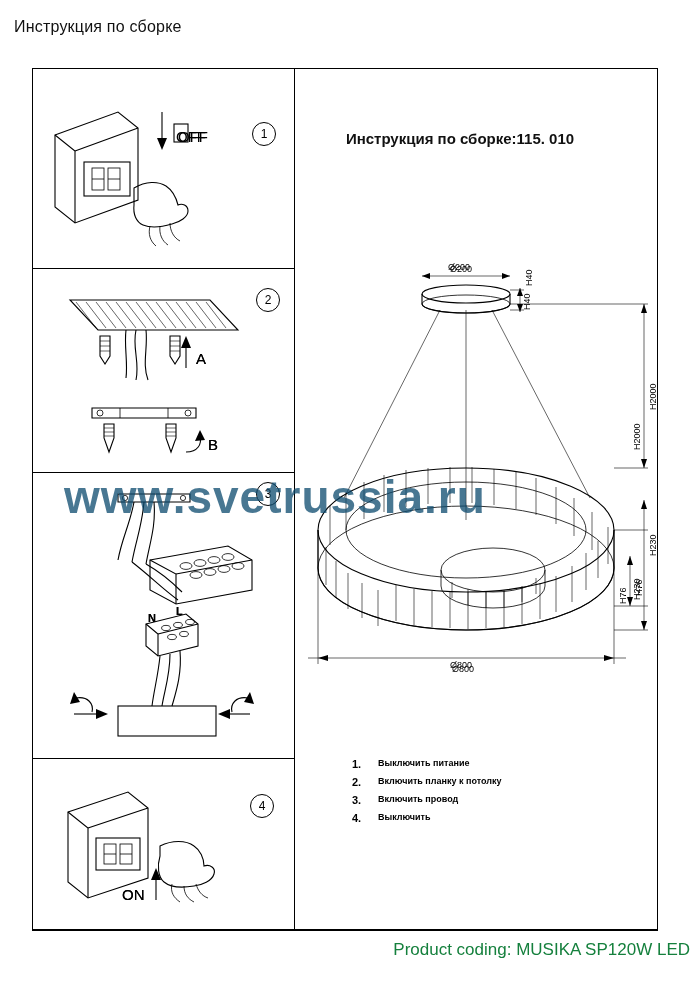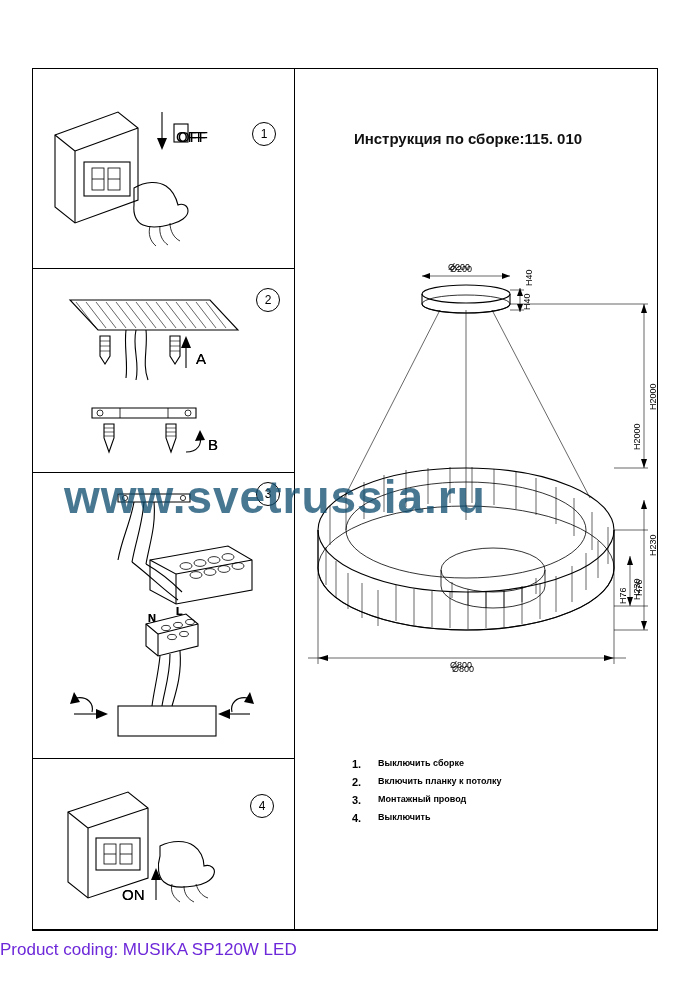--- a/index.html
+++ b/index.html
@@ -34,27 +34,27 @@
   .step-num{
     position:absolute;width:22px;height:22px;border:1.4px solid #000;border-radius:50%;
     font-size:12px;display:flex;align-items:center;justify-content:center;
     background:#fff;
   }
   .step-num span{line-height:1;margin-top:-1px;}
 
   
   .bottom-line{position:absolute;left:32px;top:930px;width:626px;height:1px;background:#000;}
   .product-code{
-    position:absolute;left:0;right:0;top:940px;text-align:left;
-    font-size:17px;color:#6d28d9;
+    position:absolute;left:0;right:0;top:940px;text-align:right;
+    font-size:17px;color:#15803d;
   }
 
   
   .right-title{
-    position:absolute;left:286px;width:364px;top:130px;text-align:center;
+    position:absolute;left:278px;width:364px;top:130px;text-align:center;
     font-size:15px;font-weight:bold;color:#111;
   }
 
   .legend{position:absolute;left:352px;top:758px;font-size:11px;font-weight:bold;}
   .legend .row{display:flex;margin-bottom:6px;}
   .legend .idx{width:26px;}
   .legend .txt{}
 
   
   .watermark{
@@ -71,20 +71,21 @@
   .fill-blk{fill:#000;}
   .txt{font-family:"Liberation Sans", sans-serif;font-size:9px;fill:#000;}
   .txt-b{font-family:"Liberation Sans", sans-serif;font-size:11px;fill:#000;font-weight:bold;}
   .txt-l{font-family:"Liberation Sans", sans-serif;font-size:15px;fill:#000;}
 </style>
 </head>
 <body>
 
 <div class="page">
 
+  <div class="top-title">Инструкция по сборке</div>
 
   <div class="frame"></div>
   <div class="divider-v"></div>
   <div class="step-sep sep1"></div>
   <div class="step-sep sep2"></div>
   <div class="step-sep sep3"></div>
 
   <div class="step-num" style="left:252px;top:122px;">
     <span>1</span>
   </div>
@@ -388,29 +389,29 @@
   <div style="position:absolute;left:178px;top:128px;font-size:15px;">OFF</div>
   <div style="position:absolute;left:196px;top:350px;font-size:15px;">A</div>
   <div style="position:absolute;left:208px;top:436px;font-size:15px;">B</div>
   <div style="position:absolute;left:148px;top:612px;font-size:11px;font-weight:bold;">N</div>
   <div style="position:absolute;left:176px;top:605px;font-size:11px;font-weight:bold;">L</div>
   <div style="position:absolute;left:122px;top:886px;font-size:15px;">ON</div>
 
   <div class="legend">
     <div class="row">
       <div class="idx">1.</div>
-      <div class="txt">Выключить сборке</div>
+      <div class="txt">Выключить питание</div>
     </div>
     <div class="row">
       <div class="idx">2.</div>
       <div class="txt">Включить планку к потолку</div>
     </div>
     <div class="row">
       <div class="idx">3.</div>
-      <div class="txt">Монтажный провод</div>
+      <div class="txt">Включить провод</div>
     </div>
     <div class="row">
       <div class="idx">4.</div>
       <div class="txt">Выключить</div>
     </div>
   </div>
 
   <div class="watermark">www.svetrussia.ru</div>
 
   <div class="bottom-line"></div>

